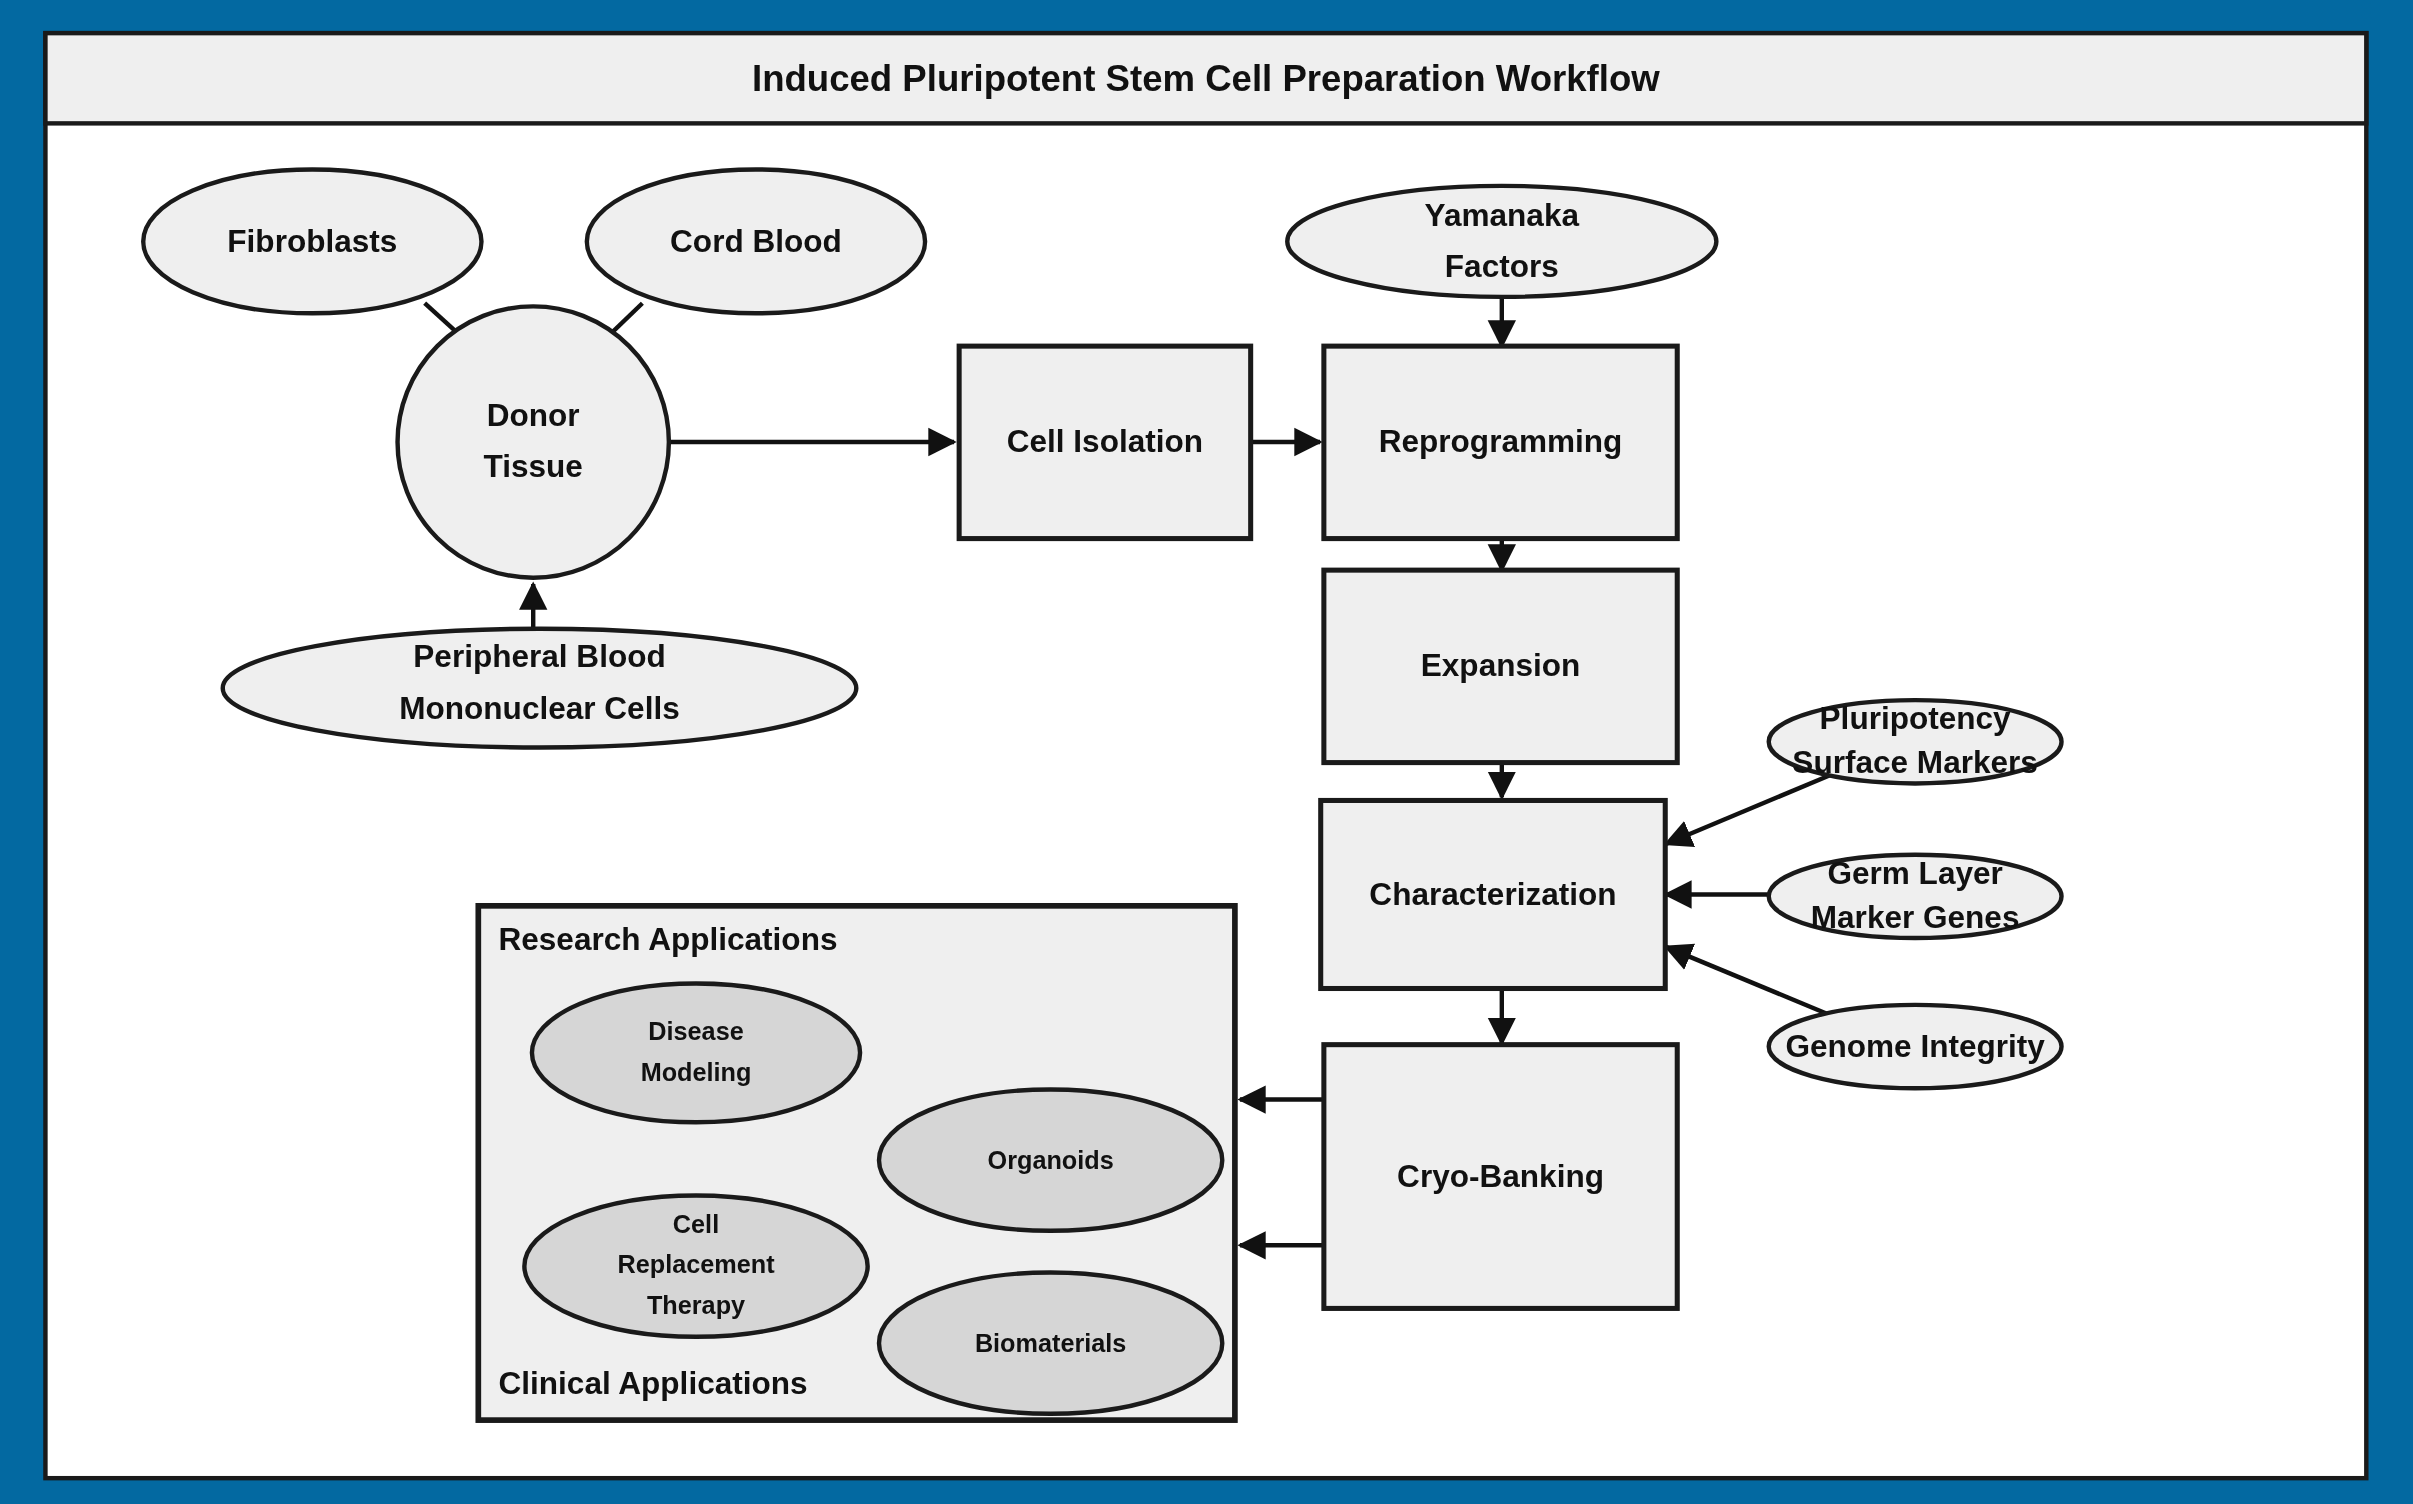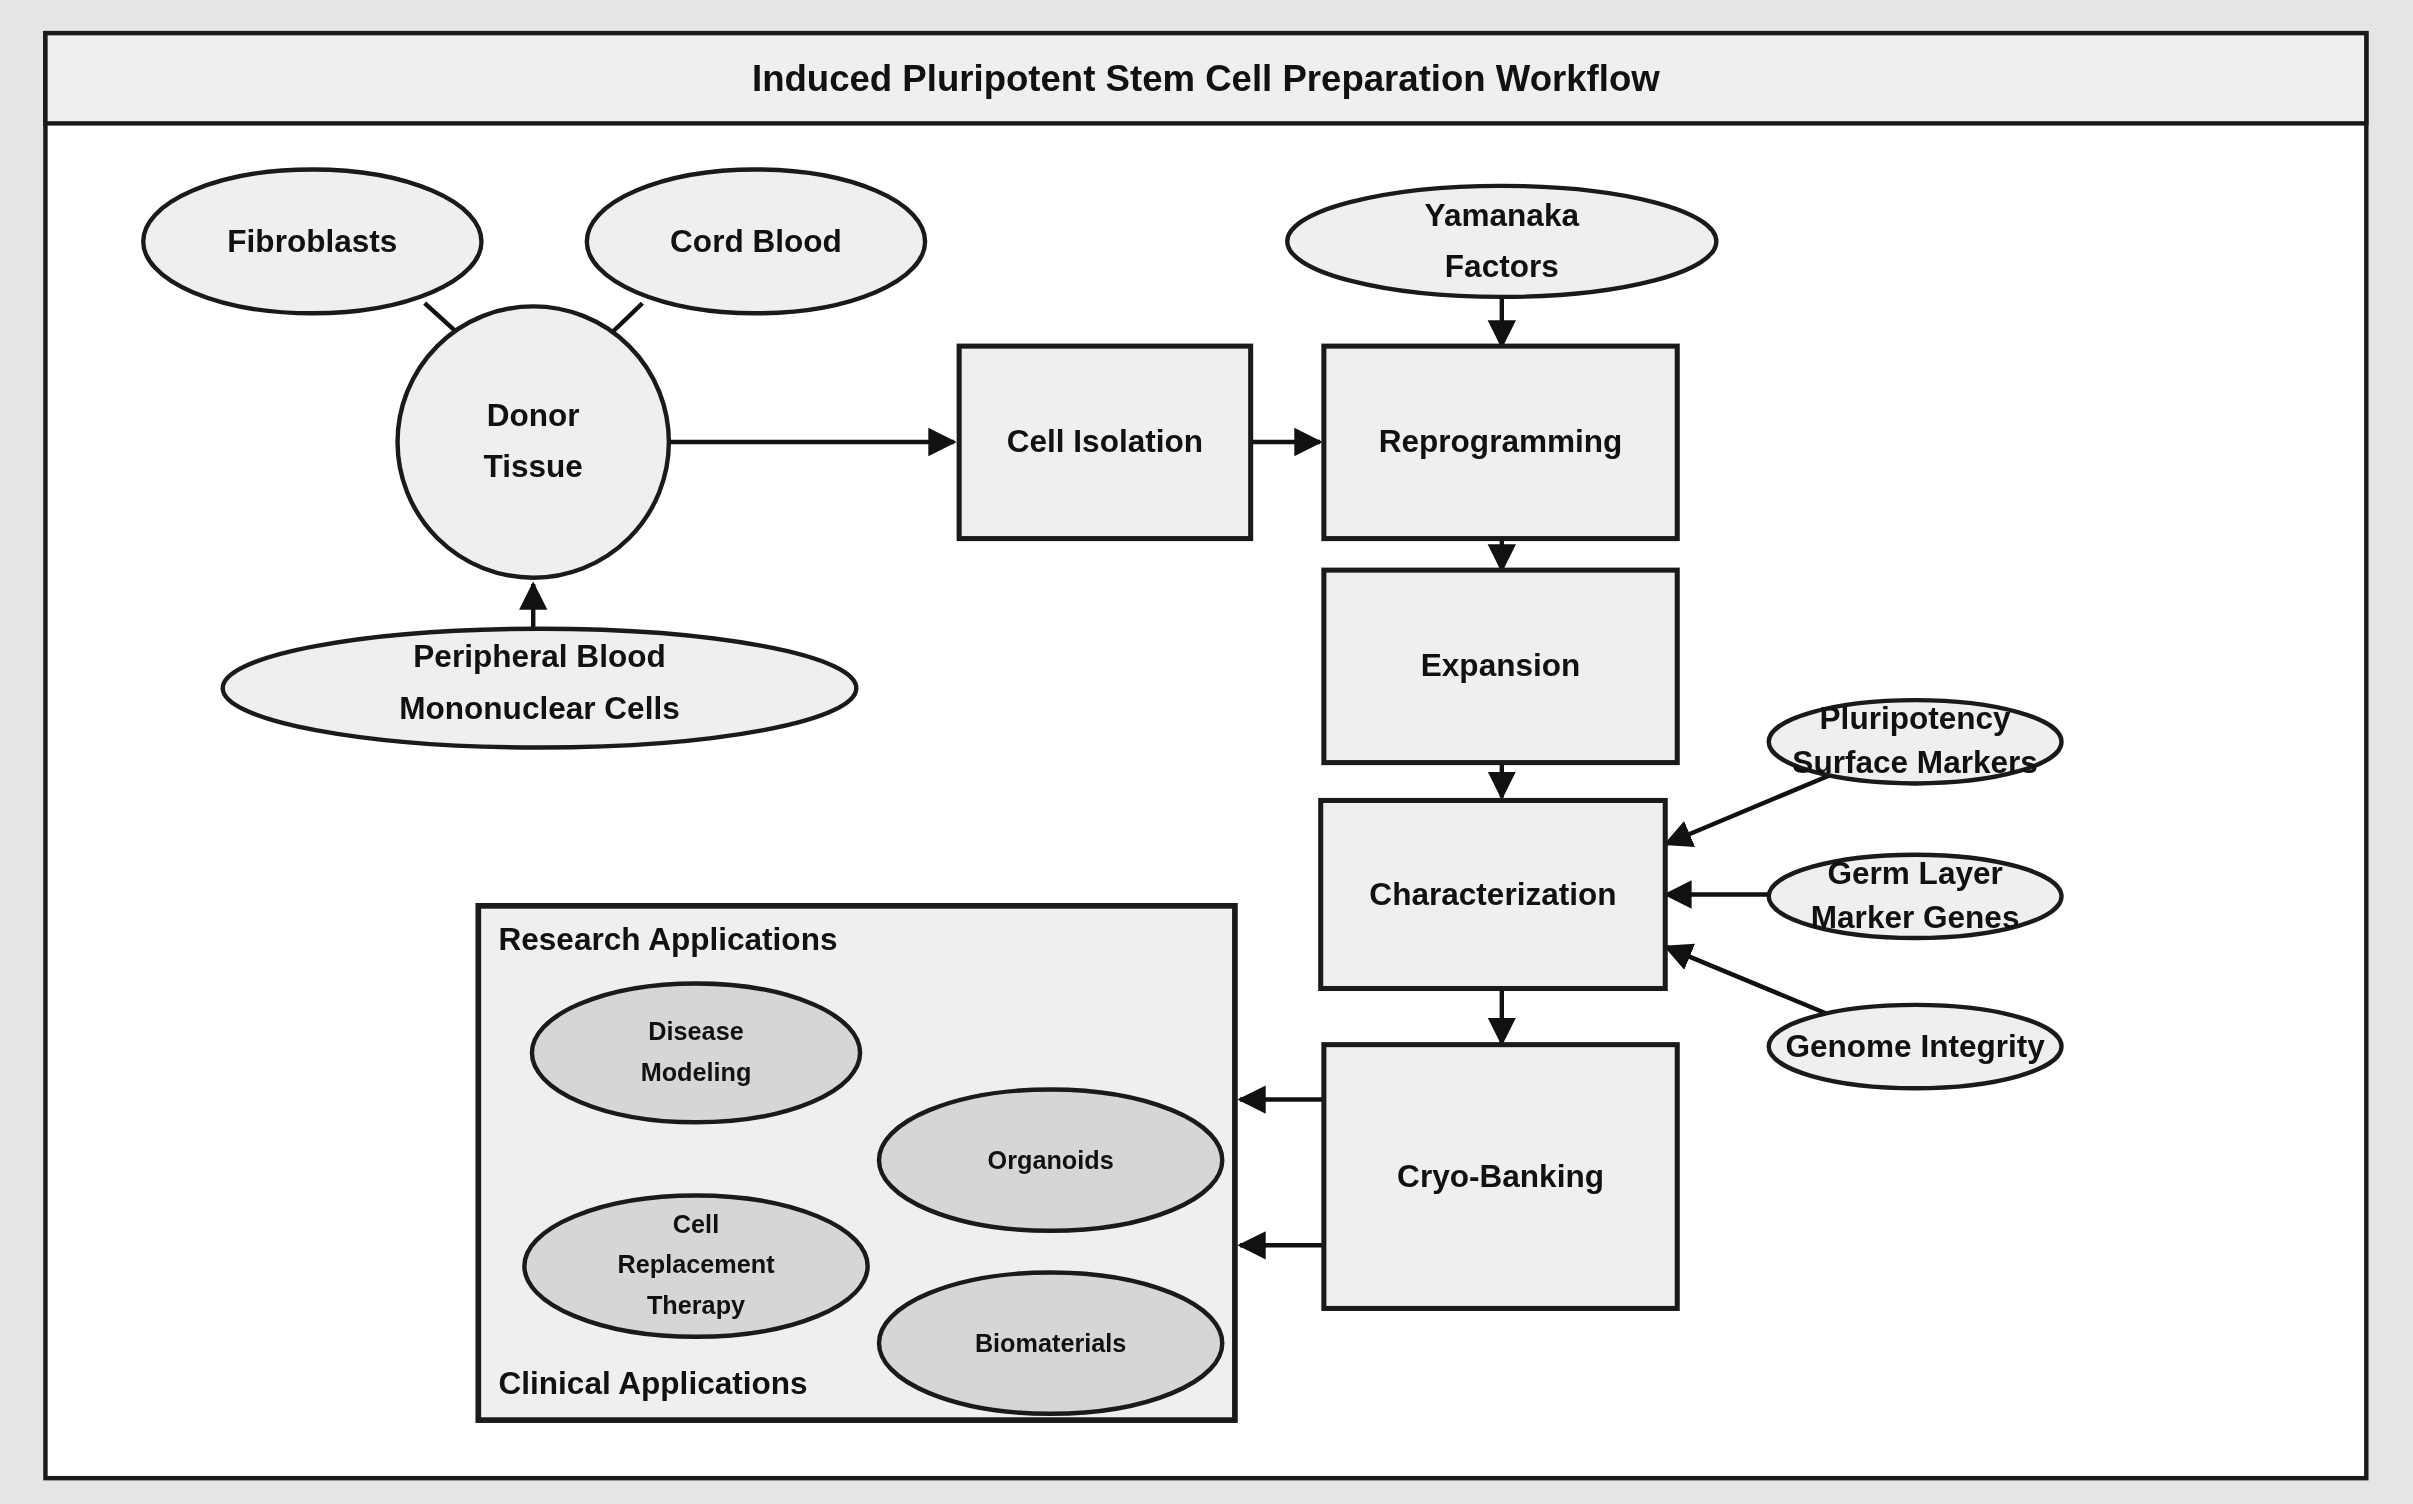--- a/index.html
+++ b/index.html
@@ -8,21 +8,21 @@
     padding: 0;
     background: #ffffff;
   }
   body {
     font-family: "Liberation Sans", "DejaVu Sans", sans-serif;
   }
   #canvas {
     position: relative;
     width: 2413px;
     height: 1505px;
-    background: #e5e5e5;
+    background: #0369a1;
     overflow: hidden;
   }
   #diagram-svg {
     position: absolute;
     left: 0;
     top: 0;
     width: 2413px;
     height: 1505px;
   }
   .frame-rect {

